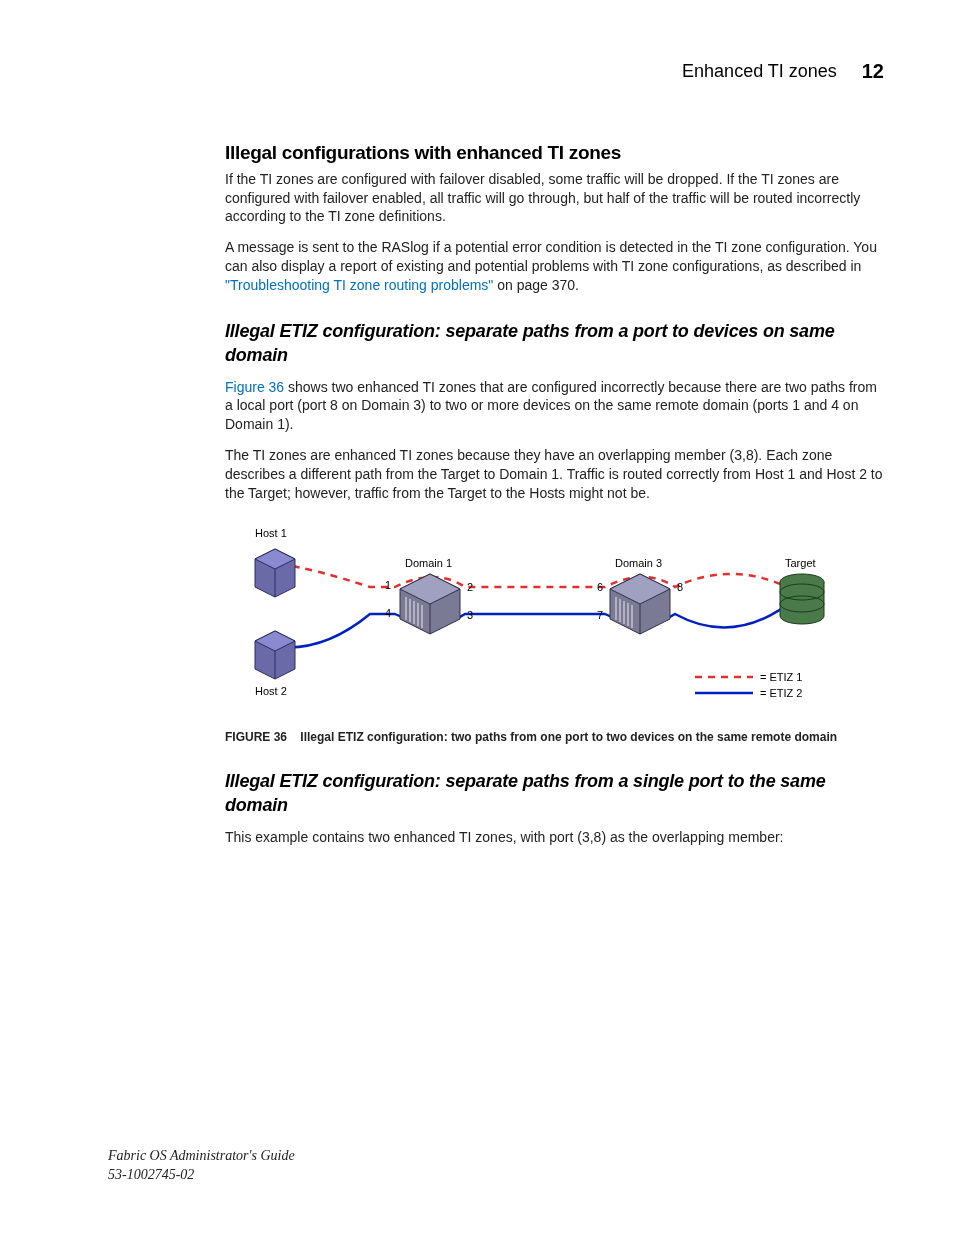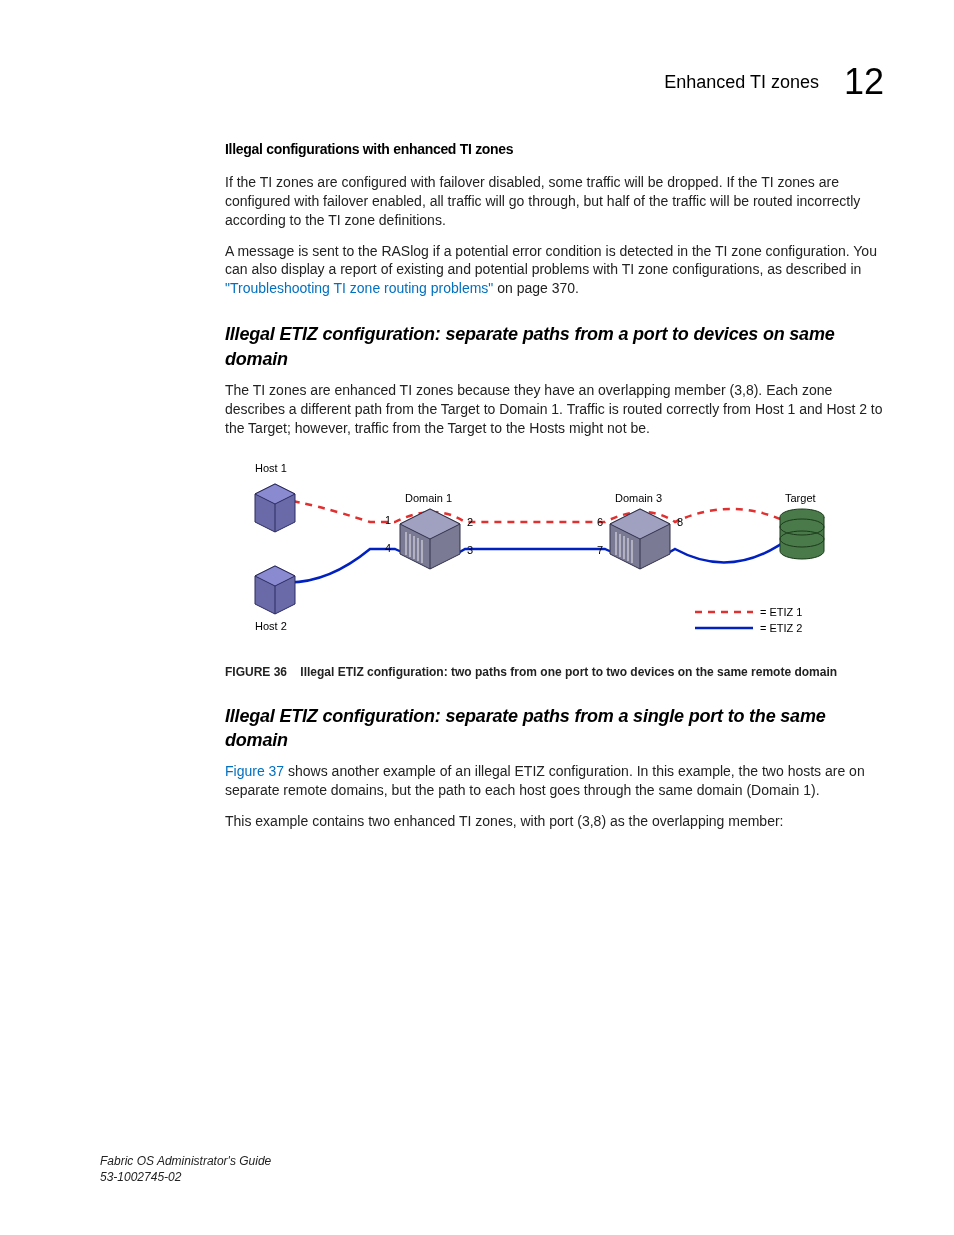--- a/index.html
+++ b/index.html
@@ -28,34 +28,34 @@
     right: 70px;
     text-align: right;
   }
   .header-title {
     font-size: 18px;
     display: inline-block;
     vertical-align: middle;
     margin-right: 21px;
   }
   .chapter-number {
-    font-size: 36px;
-    font-weight: normal;
+    font-size: 20px;
+    font-weight: bold;
     display: inline-block;
     vertical-align: middle;
   }
   .content {
     margin-top: 80px;
   }
   h1 {
     font-family: Arial, Helvetica, sans-serif;
-    font-size: 14px;
+    font-size: 19px;
     font-weight: 600;
     letter-spacing: -0.3px;
-    margin: 0 0 14px 0;
+    margin: 0 0 4px 0;
   }
   h2 {
     font-family: Arial, Helvetica, sans-serif;
     font-style: italic;
     font-weight: 600;
     font-size: 18px;
     letter-spacing: -0.2px;
     margin: 24px 0 10px 0;
   }
   p {
@@ -87,25 +87,26 @@
   }
   ul.bullets li::before {
     content: "•";
     position: absolute;
     left: 4px;
     top: -1px;
     font-size: 16px;
   }
   .footer {
     position: absolute;
-    left: 100px;
+    left: 108px;
     bottom: 50px;
-    font-size: 12px;
+    font-size: 14px;
     font-style: italic;
     color: #222;
+    font-family: Liberation Serif, serif;
   }
   .diagram {
     width: 640px;
     height: 200px;
     margin: 16px 0 0 0;
     position: relative;
   }
   .diagram text {
     font-family: Arial, Helvetica, sans-serif;
     font-size: 11px;
@@ -126,20 +127,23 @@
 
     <h1>Illegal configurations with enhanced TI zones</h1>
 
     <p>If the TI zones are configured with failover disabled, some traffic will be dropped. If the TI zones are configured with failover enabled, all traffic will go through, but half of the traffic will be routed incorrectly according to the TI zone definitions.</p>
     <p>
       <span>A message is sent to the RASlog if a potential error condition is detected in the TI zone configuration. You can also display a report of existing and potential problems with TI zone configurations, as described in </span><a class="link">"Troubleshooting TI zone routing problems"</a><span> on page 370.</span>
     </p>
 
     <h2>Illegal ETIZ configuration: separate paths from a port to devices on same domain</h2>
 
+    <p>
+      <a class="link">Figure 36</a><span> shows two enhanced TI zones that are configured incorrectly because there are two paths from a local port (port 8 on Domain 3) to two or more devices on the same remote domain (ports 1 and 4 on Domain 1).</span>
+    </p>
     <p>The TI zones are enhanced TI zones because they have an overlapping member (3,8). Each zone describes a different path from the Target to Domain 1. Traffic is routed correctly from Host 1 and Host 2 to the Target; however, traffic from the Target to the Hosts might not be.</p>
 
     <div class="diagram">
       <svg width="640" height="200" viewBox="0 0 640 200">
 
         <path d="M 55 45 Q 90 50 145 68 L 170 68  Q 210 48  240 68 L 380 68 Q 420 48 450 68 Q 510 40 570 72" stroke="#e03030" stroke-width="2.5" stroke-dasharray="7 6" fill="none"></path>
 
         <path d="M 55 128 Q 100 132 145 95 L 170 95 Q 210 115 240 95 L 380 95 Q 420 115 450 95 Q 510 128 570 80" stroke="#0020c0" stroke-width="2.5" fill="none"></path>
 
         <g transform="translate(30,30)">
@@ -205,23 +209,20 @@
         <text x="535" y="178">= ETIZ 2</text>
       </svg>
     </div>
 
     <p class="figure-caption">
       <b>FIGURE 36</b>&nbsp;&nbsp;&nbsp;&nbsp;<b>Illegal ETIZ configuration: two paths from one port to two devices on the same remote domain</b>
     </p>
 
     <h2>Illegal ETIZ configuration: separate paths from a single port to the same domain</h2>
 
-    <p>
-      <a class="link">Figure 37</a><span> shows another example of an illegal ETIZ configuration. In this example, the two hosts are on separate remote domains, but the path to each host goes through the same domain (Domain 1).</span>
-    </p>
     <p>This example contains two enhanced TI zones, with port (3,8) as the overlapping member:</p>
 
     <ul class="bullets">
     </ul>
 
   </div>
 
   <div class="footer">
     <div>Fabric OS Administrator's Guide</div>
     <div>53-1002745-02</div>

